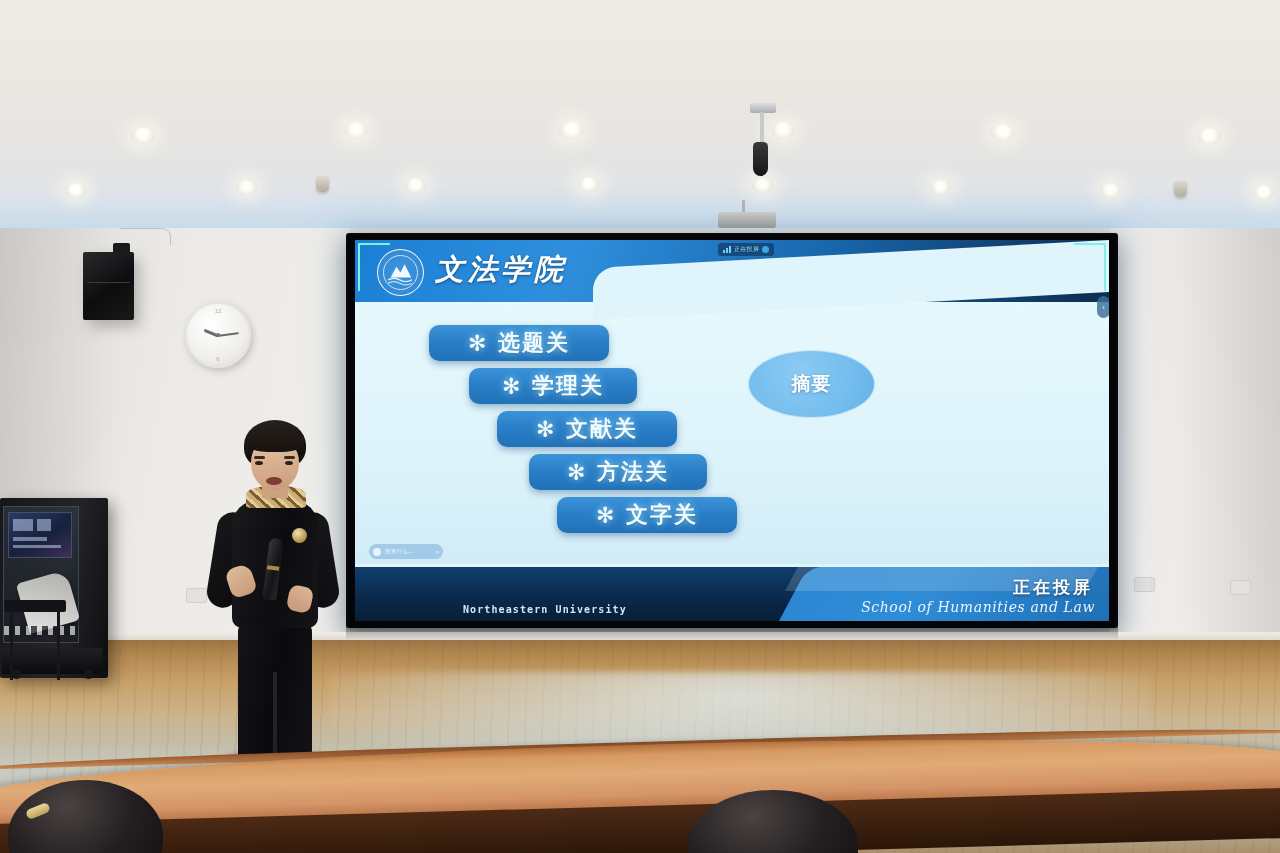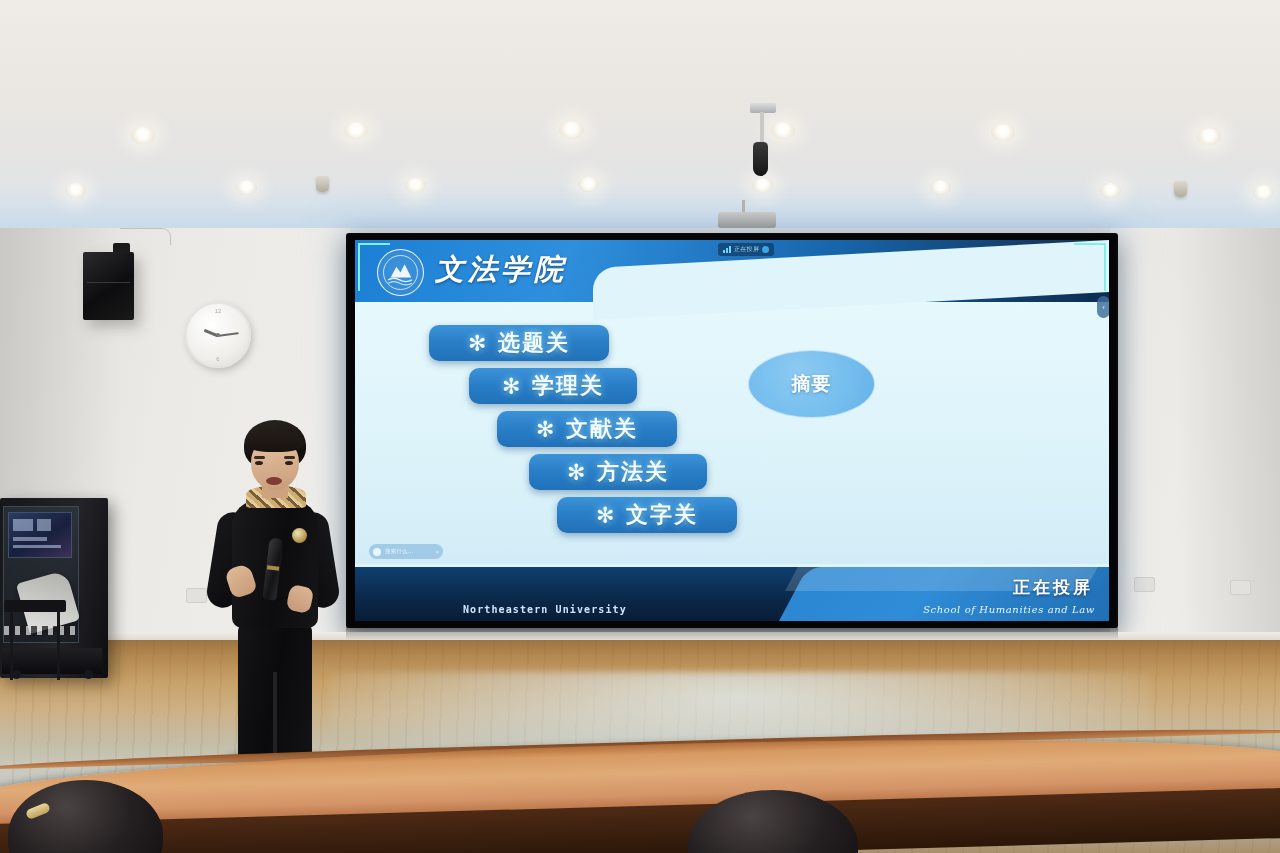--- a/index.html
+++ b/index.html
@@ -118,21 +118,21 @@
   .slide-ftr{position:absolute;left:0;bottom:0;width:100%;height:54px;
     background:linear-gradient(180deg,#0f3f6e 0%,#0b2a4c 55%,#081d36 100%);}
   .ftr-sweep{position:absolute;right:0;bottom:0;width:330px;height:54px;overflow:hidden;}
   .ftr-sweep:before{content:"";position:absolute;right:0;bottom:0;width:330px;height:54px;
     background:linear-gradient(110deg,#2b87d2 0%,#2f8cd6 40%,#1f6fb4 100%);
     transform:skewX(-28deg);transform-origin:100% 100%;border-top-left-radius:14px;}
   .ftr-sweep:after{content:"";position:absolute;right:16px;bottom:30px;width:300px;height:30px;
     background:rgba(255,255,255,.16);transform:skewX(-28deg);}
   .ftr-cn{position:absolute;right:16px;bottom:22px;color:#fff;font-size:17px;font-weight:700;
     letter-spacing:3px;font-family:"DejaVu Serif",serif;text-shadow:0 1px 3px rgba(0,0,0,.5);}
-  .ftr-en{position:absolute;right:14px;bottom:6px;color:#eaf6ff;font-size:10px;
+  .ftr-en{position:absolute;right:14px;bottom:6px;color:#eaf6ff;font-size:14px;
     font-style:italic;letter-spacing:.6px;font-family:"DejaVu Serif",serif;}
   .ftr-left{position:absolute;left:108px;bottom:6px;color:#cfe6fb;font-size:10px;
     font-weight:700;letter-spacing:1.1px;font-family:"DejaVu Sans Mono",monospace;}
 
   .statusbar{position:absolute;left:363px;top:3px;height:11px;display:flex;align-items:center;gap:3px;
     background:rgba(12,40,72,.55);border-radius:3px;padding:1px 5px;}
   .sb-bars{display:flex;align-items:flex-end;gap:1px;}
   .sb-bars i{display:block;width:2px;background:#6fd3f5;}
   .sb-text{color:#a9d8f2;font-size:6px;letter-spacing:.3px;font-family:"DejaVu Sans",sans-serif;}
   .sb-dot{width:7px;height:7px;border-radius:50%;background:#3aa8e8;}

